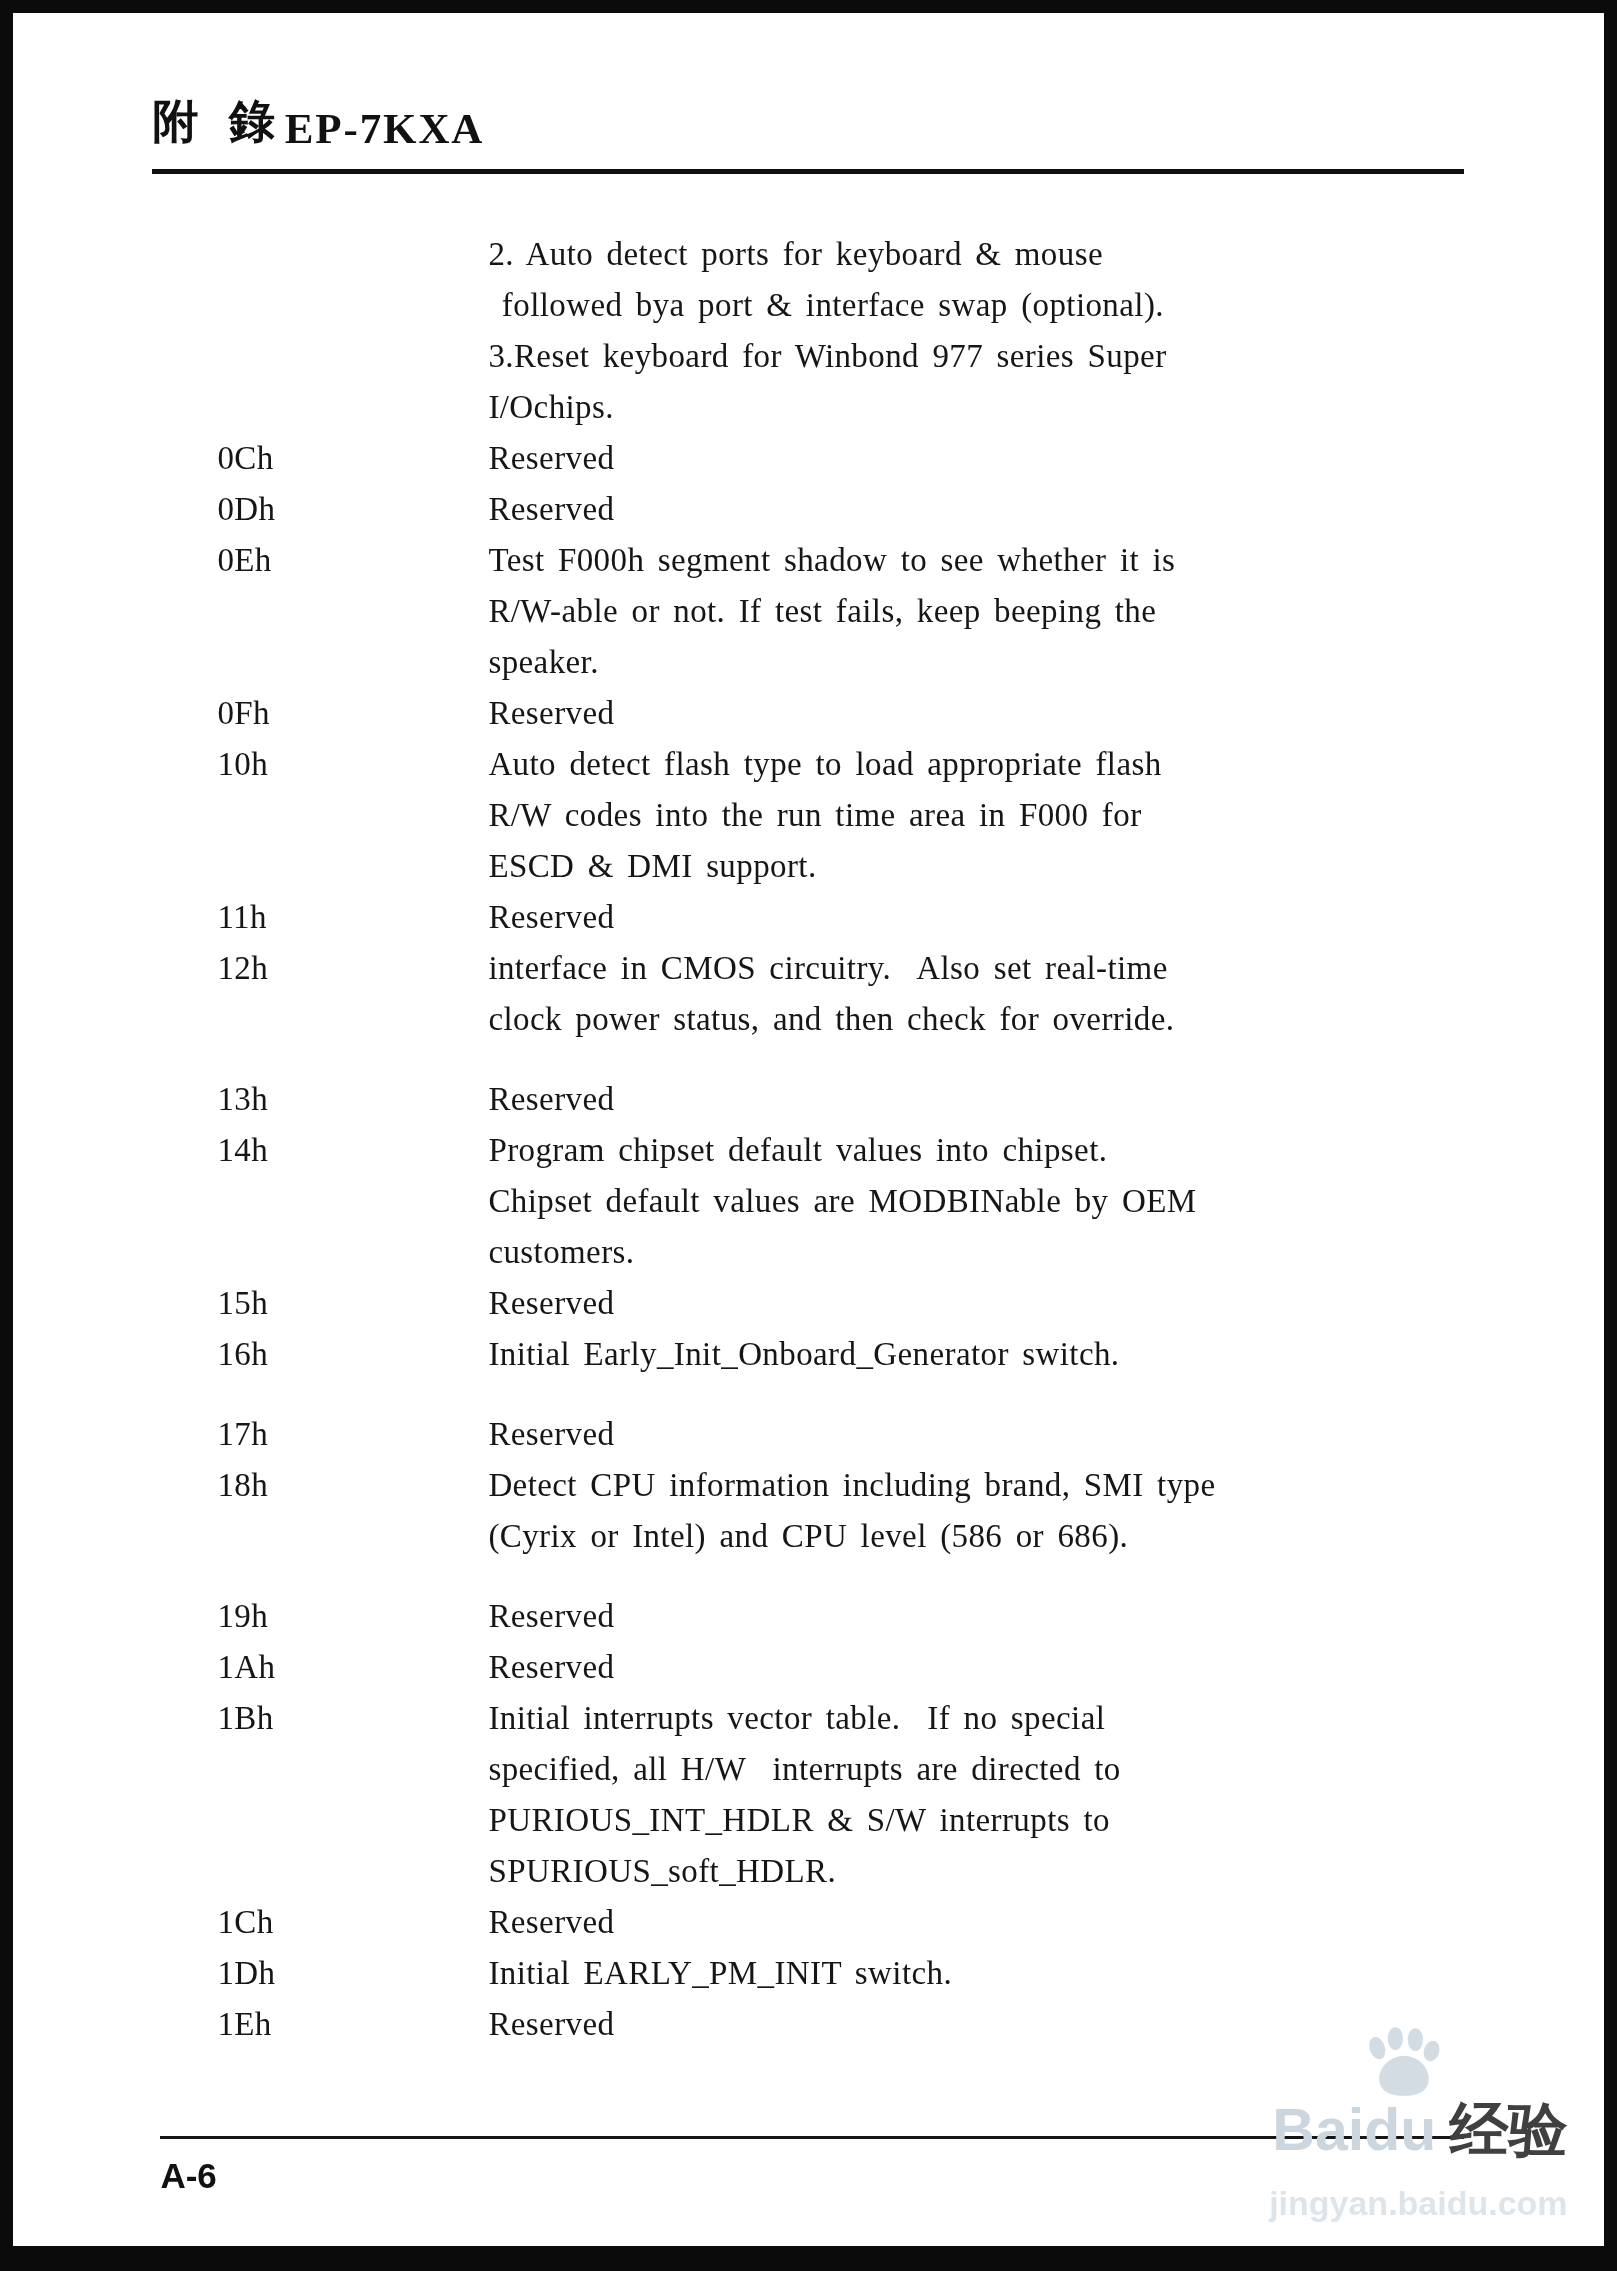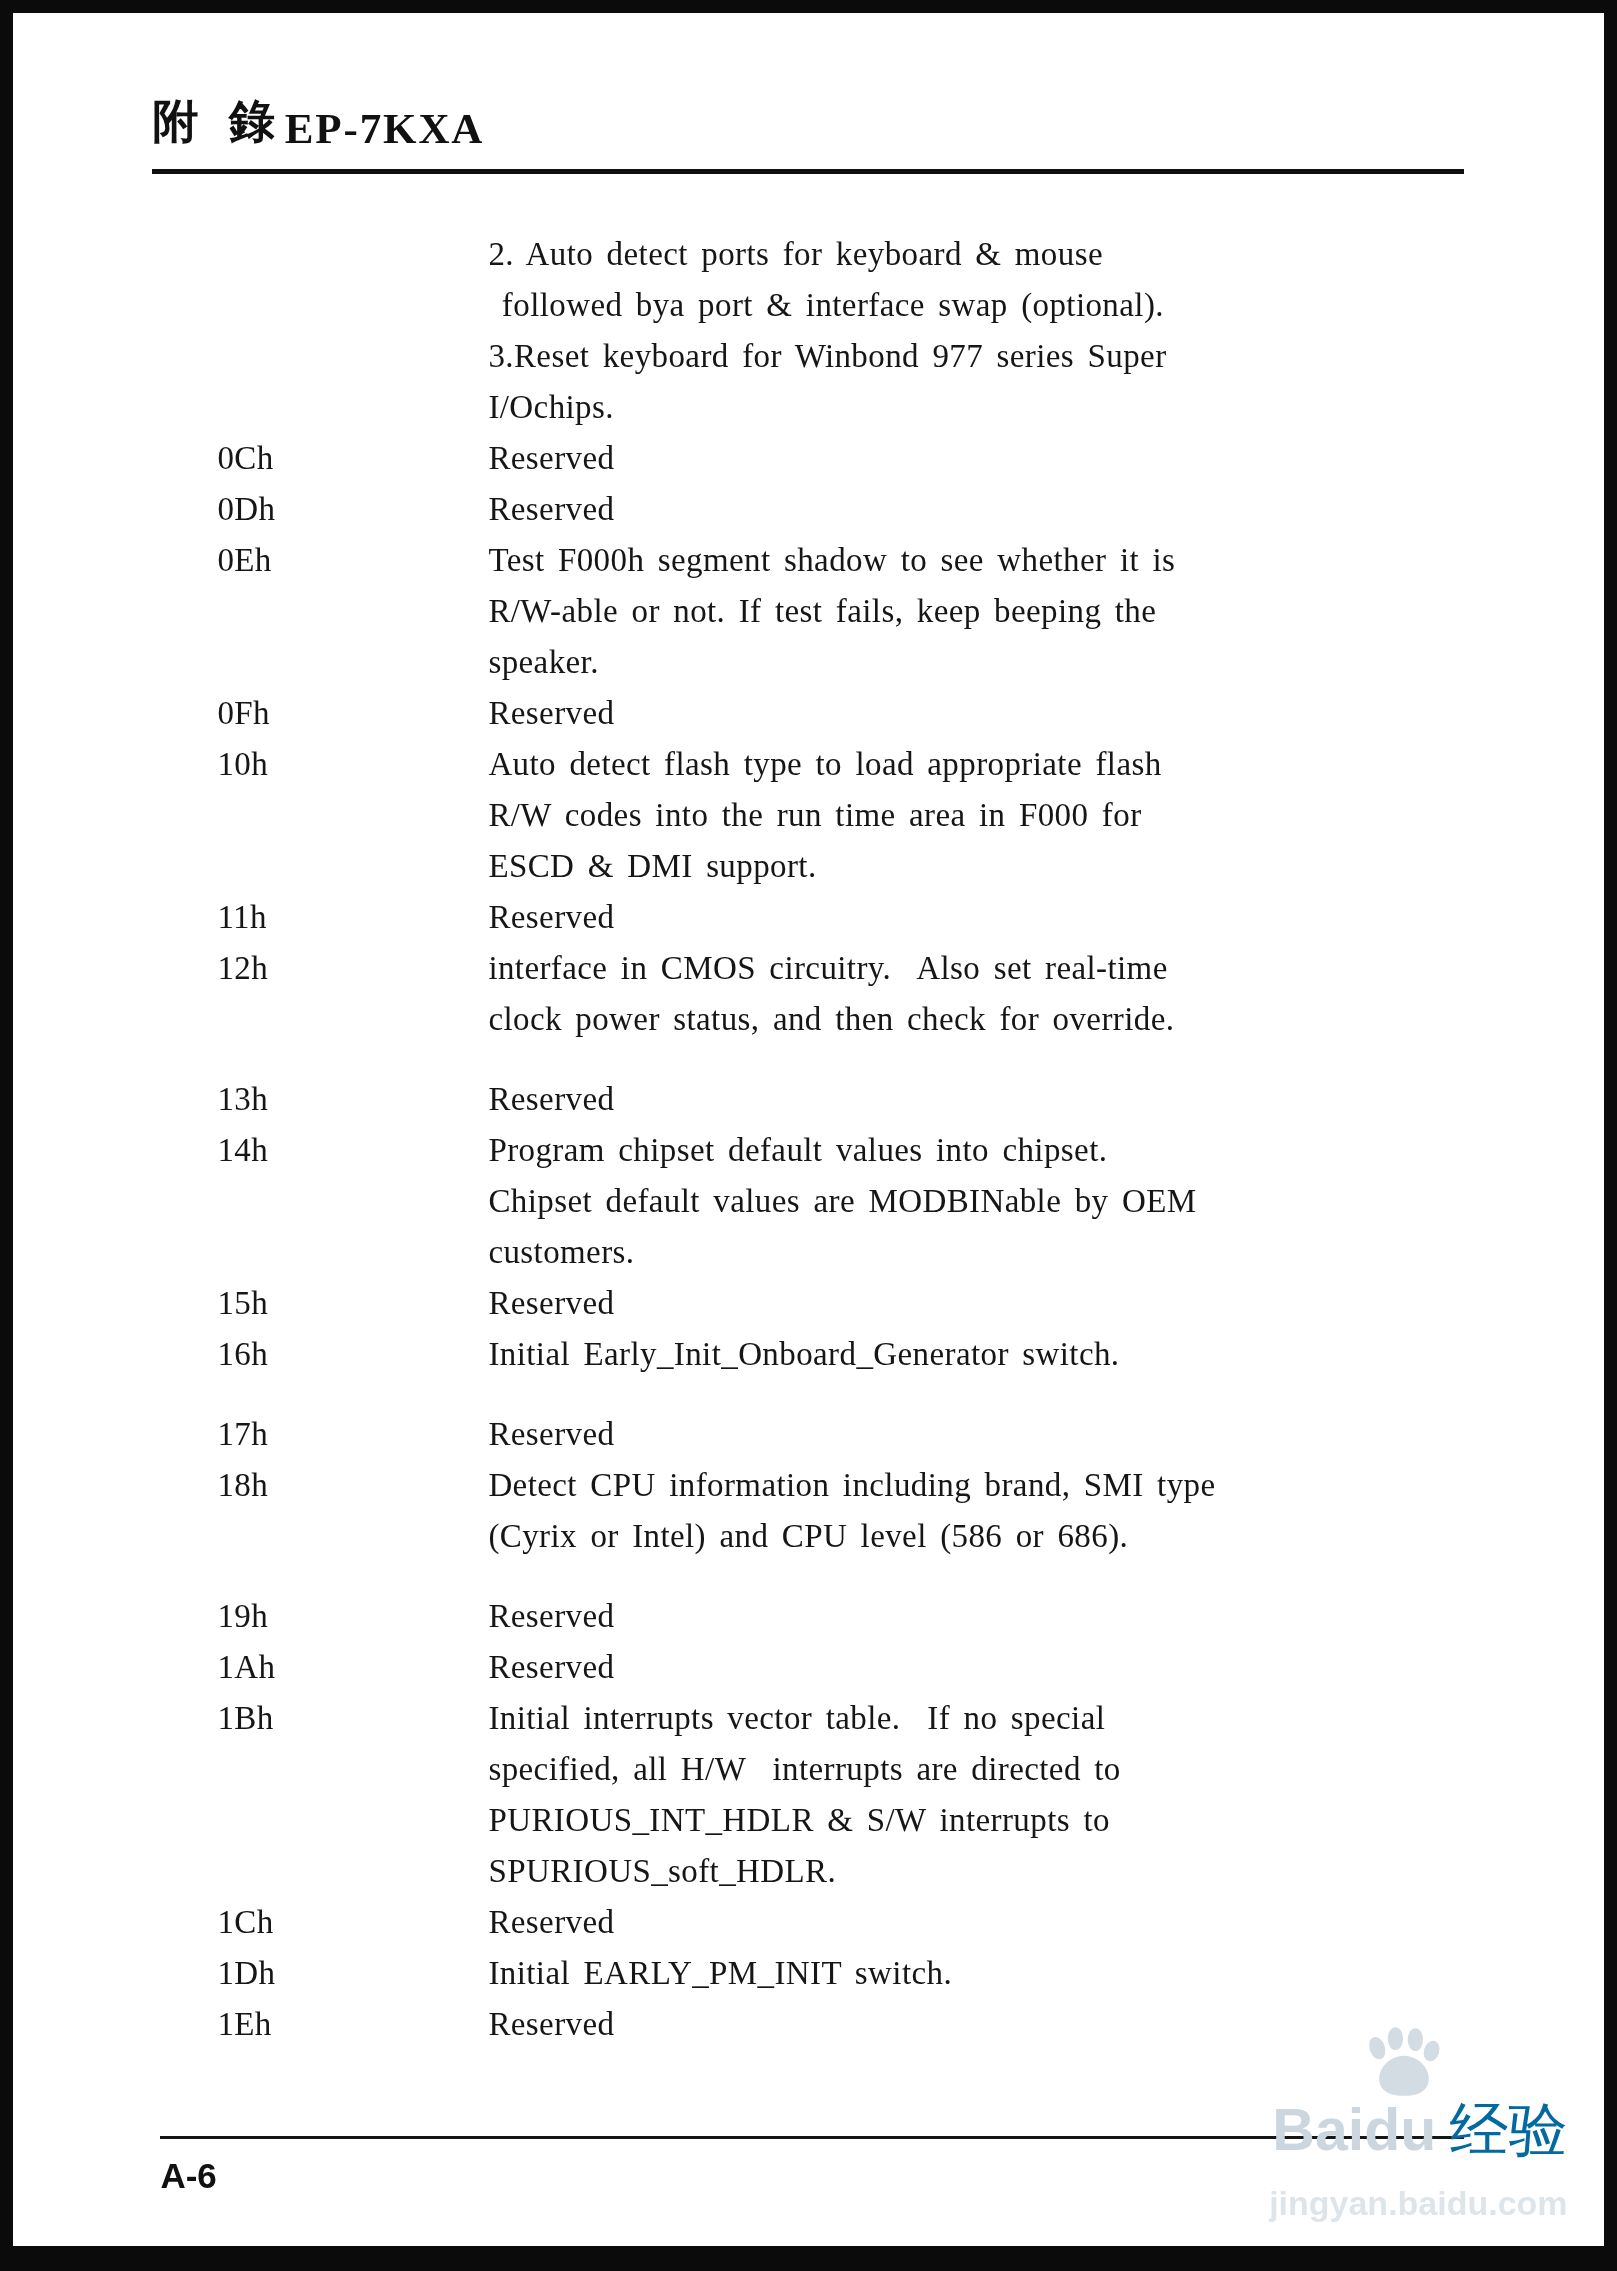--- a/index.html
+++ b/index.html
@@ -88,22 +88,22 @@
   }
   .watermark .brand-row {
     font-family: "Liberation Sans", "DejaVu Sans", sans-serif;
     font-size: 59px;
     font-weight: bold;
     color: #ccd6de;
     line-height: 61px;
     white-space: nowrap;
   }
   .watermark .brand-cn {
-    color: #0369a1;
-    font-weight: normal;
+    color: #404040;
+    font-weight: bold;
     margin-left: 13.4px;
   }
   .watermark .url {
     font-family: "Liberation Sans", "DejaVu Sans", sans-serif;
     font-size: 34px;
     font-weight: bold;
     color: #dee5ea;
     margin-top: 23px;
     white-space: nowrap;
   }

